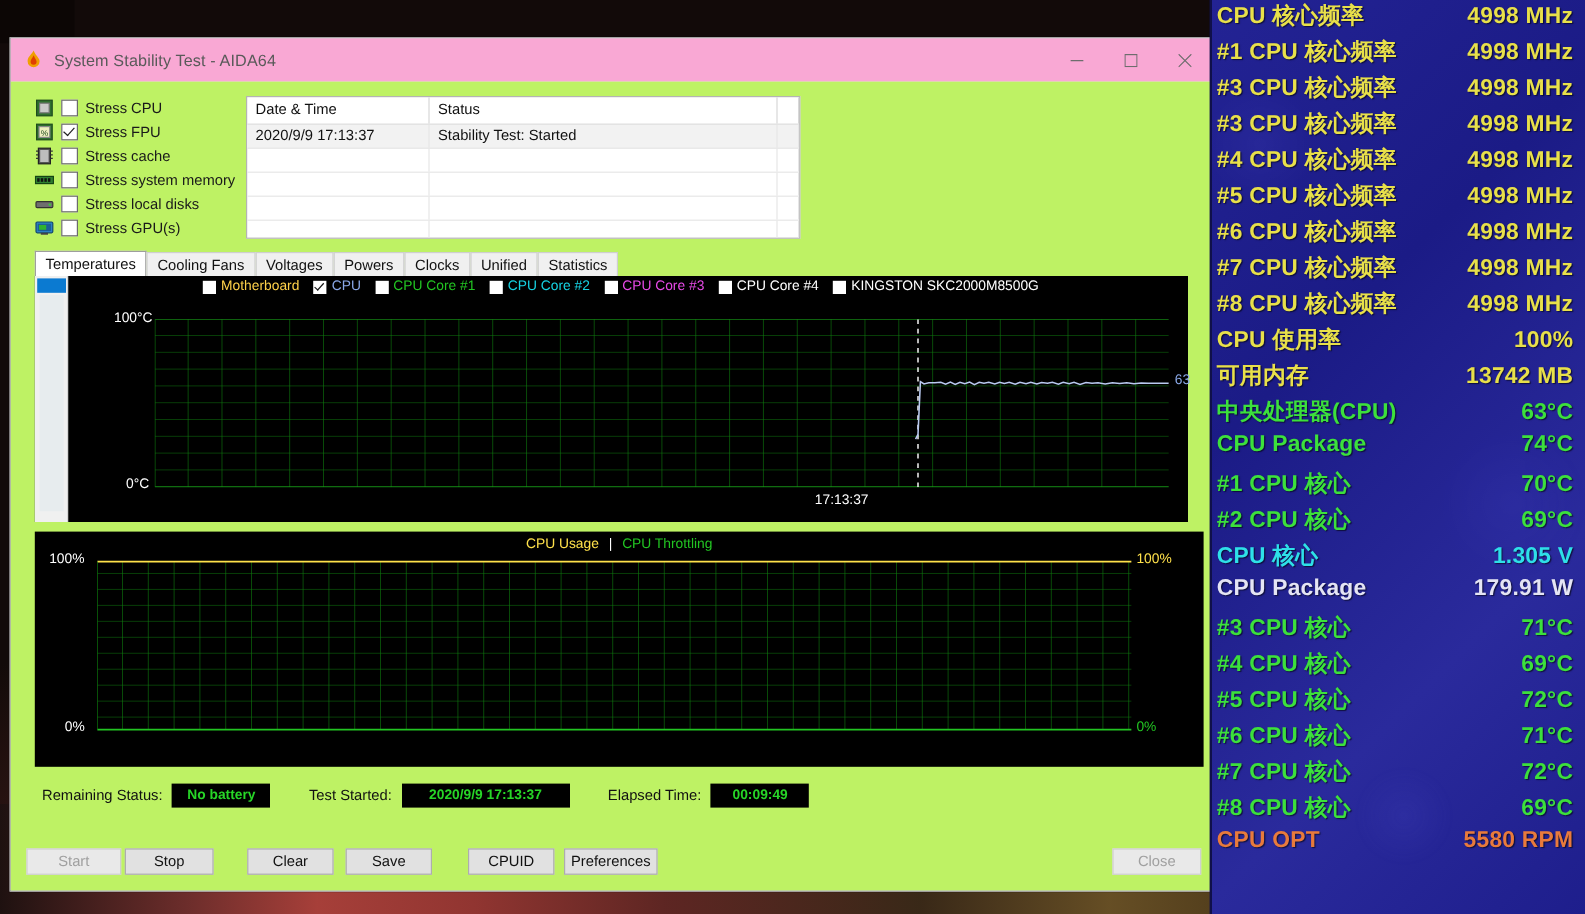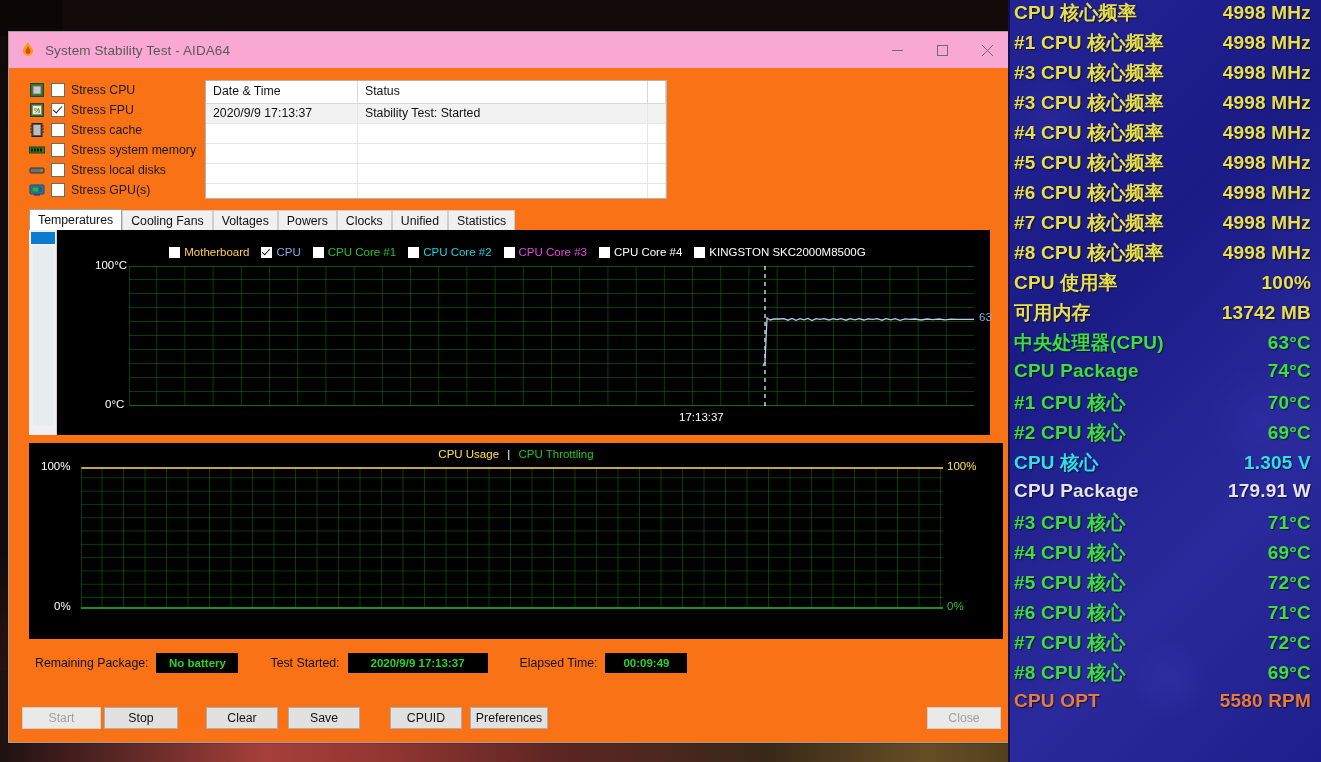--- a/index.html
+++ b/index.html
@@ -23,21 +23,21 @@
   
   #aida-window{position:absolute;left:8px;top:31px;width:1001px;height:710px;
     background:#f0f0f0;border:1px solid #9e9e9e;box-shadow:0 0 0 1px rgba(0,0,0,.12);}
   .titlebar{height:36px;background:#f9a8d4;display:flex;align-items:center;position:relative;}
   .title-icon{margin-left:10px;width:18px;height:18px;position:relative;}
   .title-text{margin-left:8px;font-size:13.5px;color:#5a5a5a;letter-spacing:.1px;}
   .win-btns{position:absolute;right:0;top:0;height:36px;display:flex;}
   .win-btn{width:45px;height:36px;display:flex;align-items:center;justify-content:center;color:#6d6d6d;}
   .win-btn svg{display:block;}
 
-  .client{position:absolute;left:0;right:0;top:36px;bottom:0;background:#f97316;}
+  .client{position:absolute;left:0;right:0;top:36px;bottom:0;background:#bef264;}
 
   
   .toprow{display:flex;padding:12px 0 0 0;}
   .stress-list{width:172px;padding-left:20px;}
   .stress-row{display:flex;align-items:center;height:20px;margin-bottom:0px;}
   .s-icon{width:16px;height:16px;margin-right:6px;position:relative;flex:0 0 16px;}
   .cb{width:12px;height:12px;border:1px solid #6b6b6b;background:#fff;margin-right:6px;flex:0 0 12px;position:relative;}
   .cb.checked::after{content:"";position:absolute;left:3px;top:0px;width:4px;height:8px;
     border:solid #222;border-width:0 1.6px 1.6px 0;transform:rotate(42deg);}
   .s-label{font-size:12.3px;color:#1a1a1a;white-space:nowrap;}
@@ -59,21 +59,21 @@
   .tab.active{background:#ffffff;border-color:#9e9e9e;height:21px;}
 
   
   .chart-outer{margin:0 0 0 20px;width:961px;height:205px;background:#000;position:relative;display:flex;}
   .chart-scroll{width:28px;height:100%;background:#f0f0f0;position:relative;box-sizing:border-box;
     border-right:1px solid #d0d0d0;}
   .chart-scroll .thumb{position:absolute;left:2px;top:2px;width:24px;height:12px;background:#0b7ad1;}
   .chart-scroll .track{position:absolute;left:4px;top:16px;width:20px;height:180px;background:#e7ecee;}
   .chart-canvas{flex:1;position:relative;background:#000;}
 
-  .legend{position:absolute;left:0;right:0;top:16px;display:flex;justify-content:center;align-items:flex-start;gap:0px;z-index:3;}
+  .legend{position:absolute;left:0;right:0;top:3px;display:flex;justify-content:center;align-items:flex-start;gap:0px;z-index:3;}
   .lg{display:flex;align-items:center;margin-right:12px;}
   .lg .lcb{width:11px;height:11px;background:#ffffff;margin-right:4px;position:relative;flex:0 0 11px;}
   .lg .lcb.checked::after{content:"";position:absolute;left:3px;top:0px;width:3px;height:7px;
     border:solid #111;border-width:0 1.5px 1.5px 0;transform:rotate(42deg);}
   .lg .ltext{font-size:11.5px;white-space:nowrap;}
 
   .plot{position:absolute;}
   .axlabel{position:absolute;color:#fff;font-size:11.5px;white-space:nowrap;}
   .rightval{position:absolute;font-size:11.5px;white-space:nowrap;}
   .timelabel{position:absolute;color:#fff;font-size:11.5px;}
@@ -350,21 +350,21 @@
         <path d="M0 3 V143" stroke="#0d7a0d" stroke-width="1" fill="none"></path>
       </svg>
 
       <div class="axlabel" style="left:12px;top:17px;">100%</div>
       <div class="axlabel" style="left:25px;top:157px;">0%</div>
       <div class="axlabel" style="left:918px;top:17px;color:#ffe14a;">100%</div>
       <div class="axlabel" style="left:918px;top:157px;color:#22c422;">0%</div>
     </div>
 
     <div class="fields">
-      <span class="fl">Remaining Package:</span>
+      <span class="fl">Remaining Status:</span>
       <span class="fv" style="width:82px;margin-right:32px;">No battery</span>
       <span class="fl">Test Started:</span>
       <span class="fv" style="width:140px;margin-right:32px;">2020/9/9 17:13:37</span>
       <span class="fl">Elapsed Time:</span>
       <span class="fv" style="width:82px;">00:09:49</span>
     </div>
 
     <div class="btnrow">
       <div class="btn disabled" style="left:13px;width:79px;text-align:center;">Start</div>
       <div class="btn" style="left:95px;width:74px;">Stop</div>

